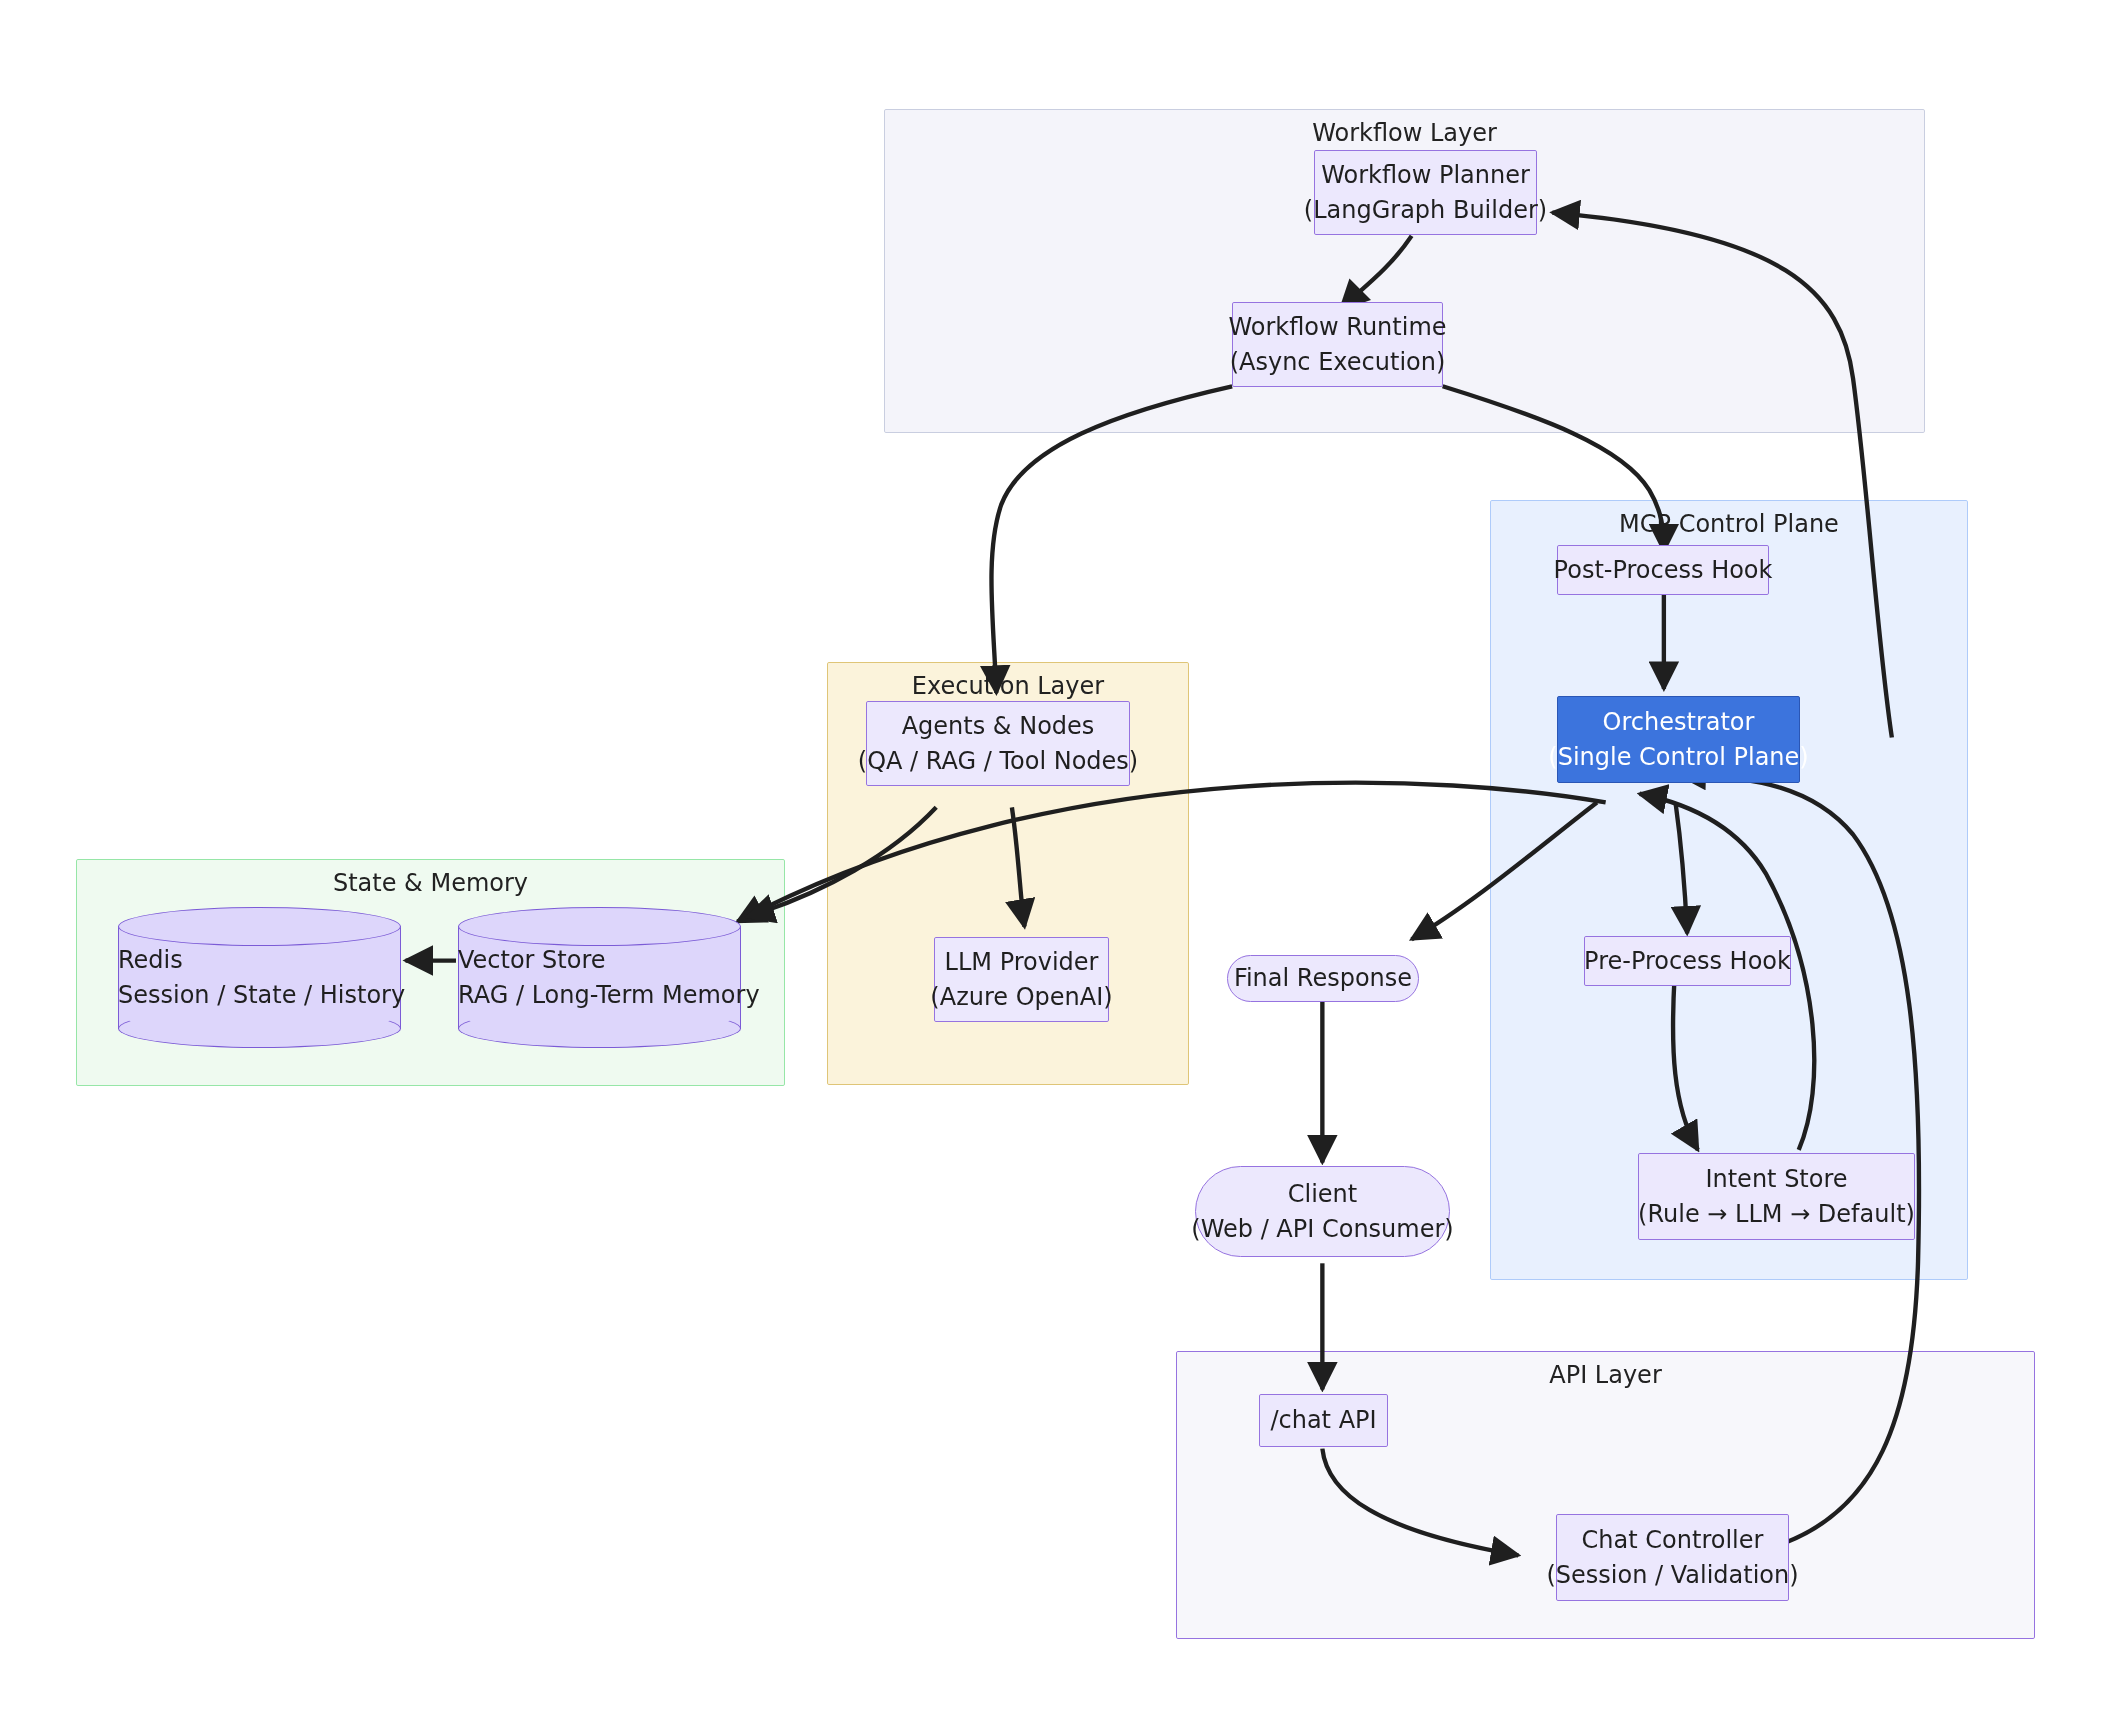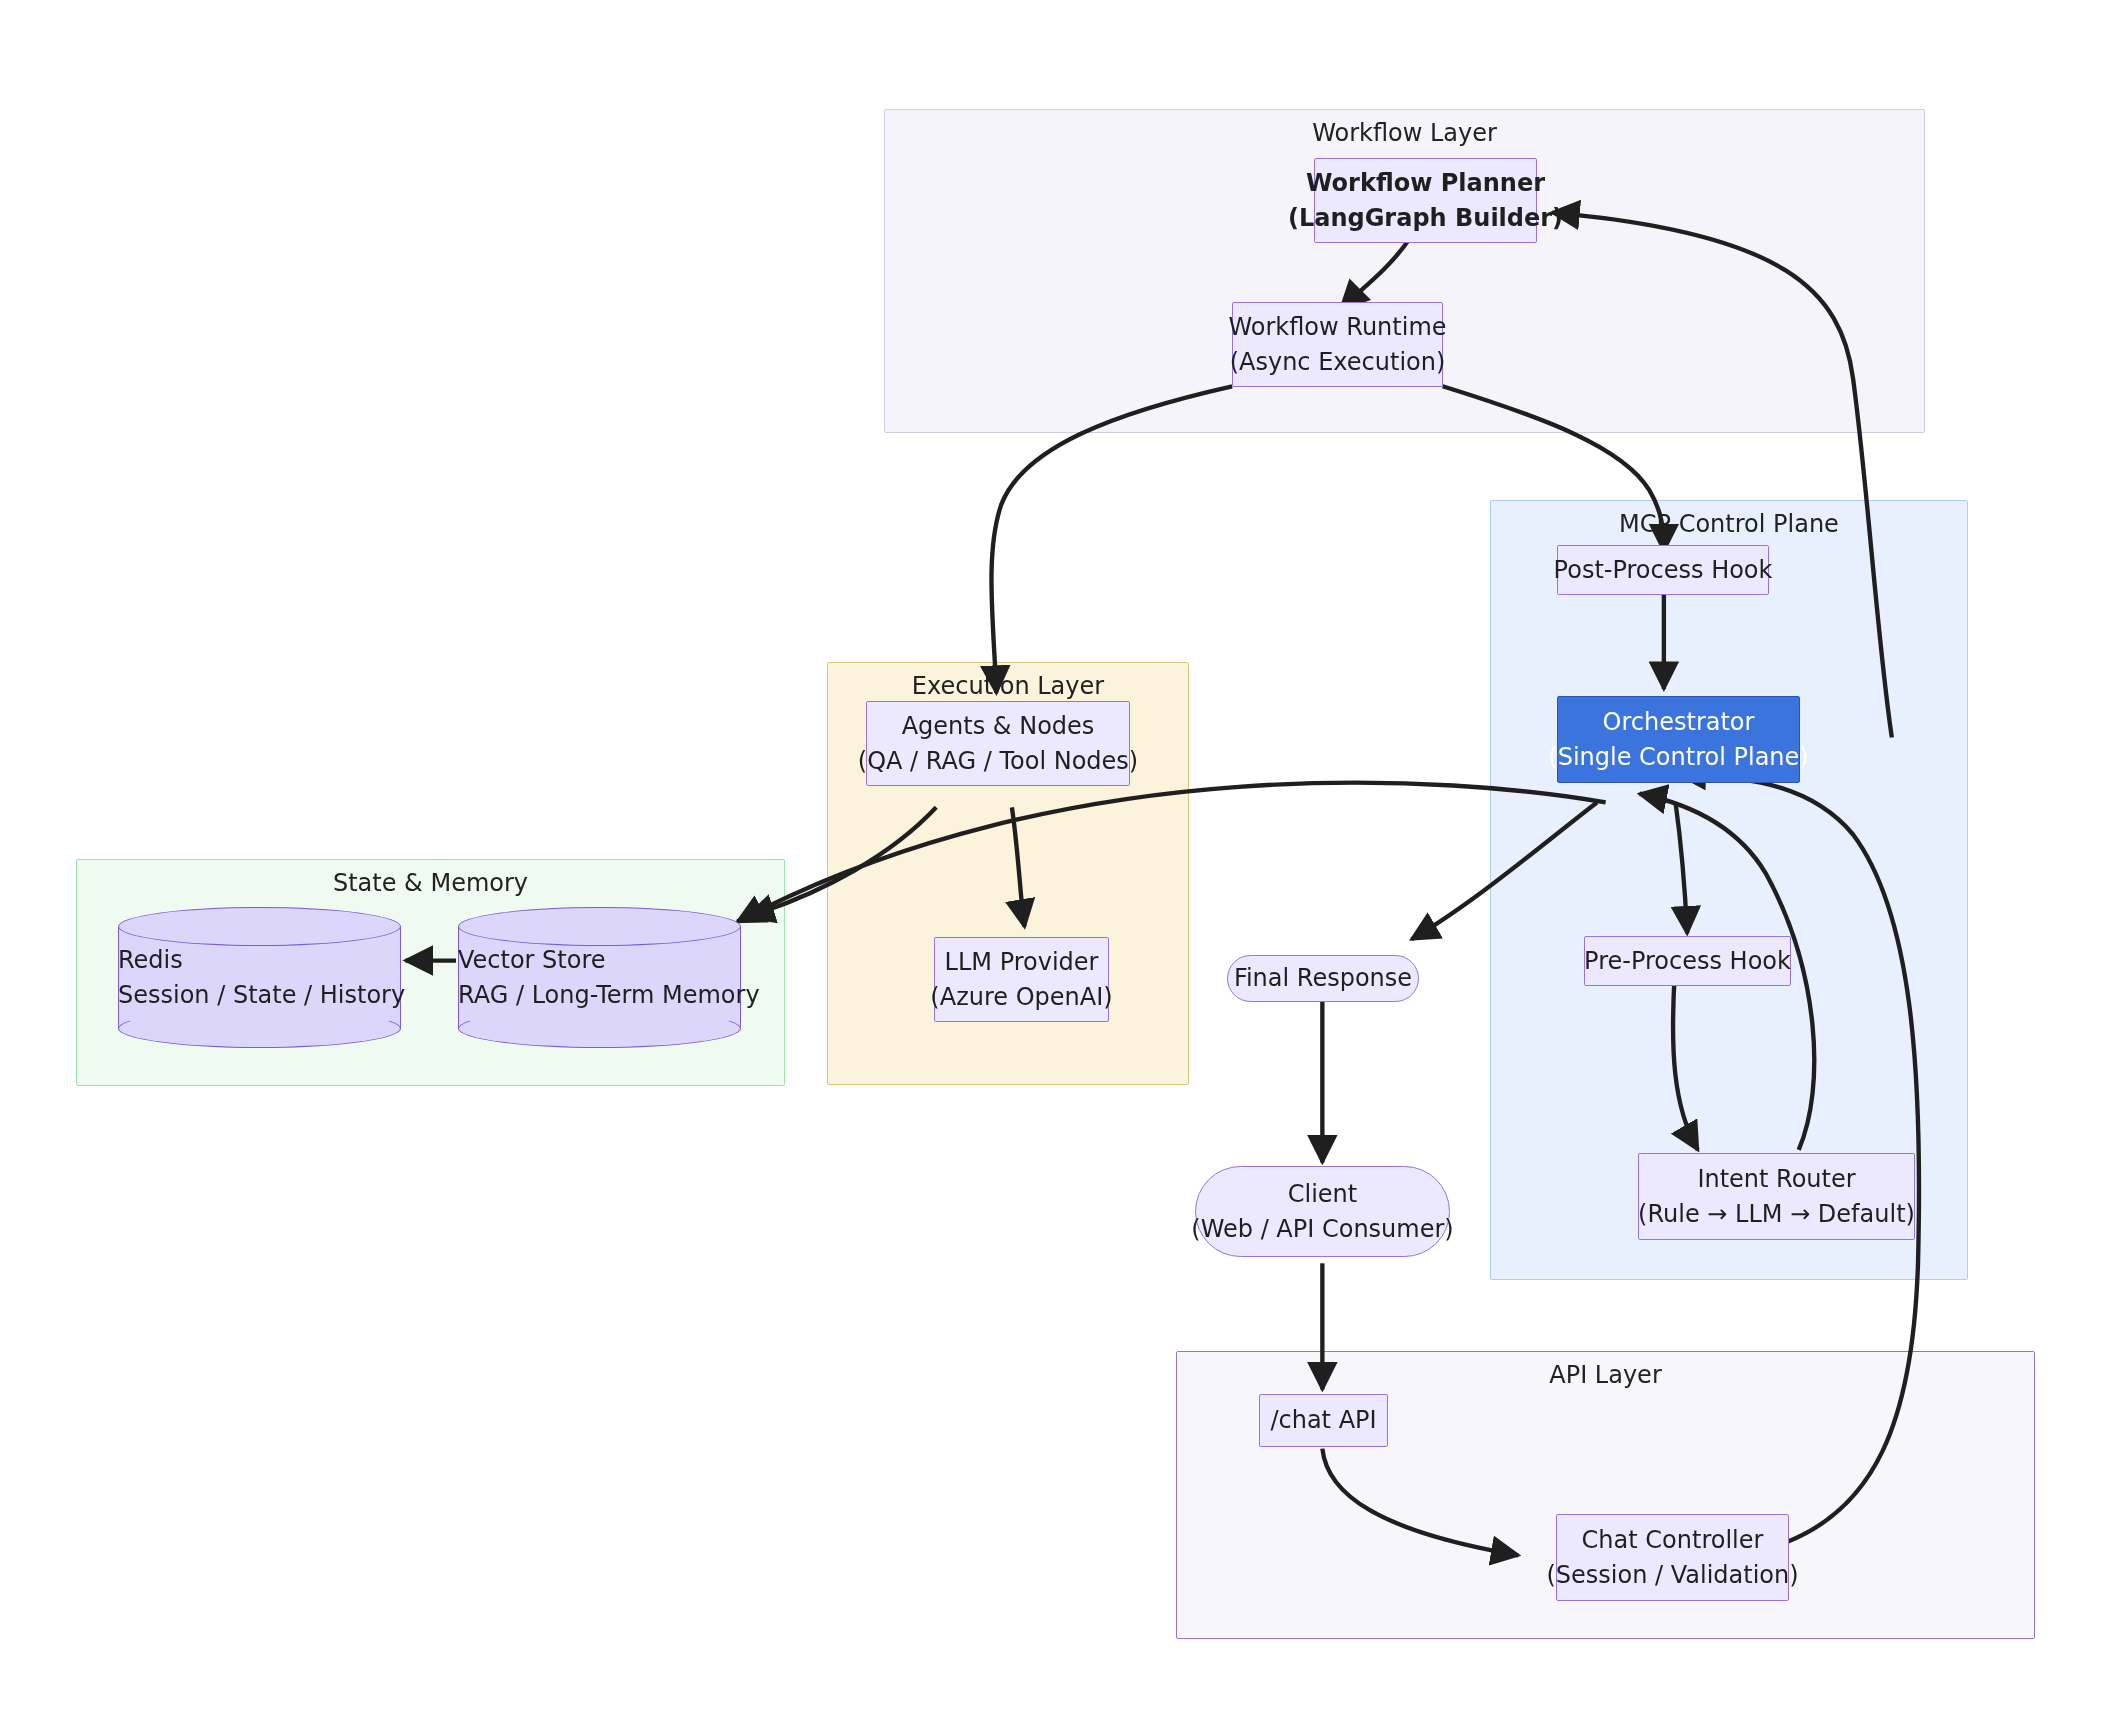--- a/index.html
+++ b/index.html
@@ -187,21 +187,21 @@
       <path d="M 1363 1302 L 1363 1432"></path>
 
       <path d="M 1363 1493 C 1368 1540 1420 1578 1565 1603"></path>
 
       <path d="M 1840 1590 C 1930 1555 1972 1470 1977 1300 C 1982 1100 1970 940 1910 860 C 1870 812 1810 800 1730 798"></path>
 
       <path d="M 1950 760 C 1935 660 1925 500 1910 390 C 1898 300 1840 240 1600 219"></path>
     </g>
   </svg>
 
-  <div class="node" style="left:1314px; top:158px; width:223px; height:85px;font-weight:bold;">
+  <div class="node" style="left:1314px; top:150px; width:223px; height:85px;">
     <span>Workflow Planner</span>
     <span class="l2">(LangGraph Builder)</span>
   </div>
 
   <div class="node" style="left:1232px; top:302px; width:211px; height:85px;">
     <span>Workflow Runtime</span>
     <span class="l2">(Async Execution)</span>
   </div>
 
   <div class="node" style="left:1557px; top:545px; width:212px; height:50px;">
@@ -211,21 +211,21 @@
   <div class="node highlight" style="left:1557px; top:696px; width:243px; height:87px;justify-content:center;">
     <span>Orchestrator</span>
     <span class="l2">(Single Control Plane)</span>
   </div>
 
   <div class="node" style="left:1584px; top:936px; width:207px; height:50px;">
     <span>Pre-Process Hook</span>
   </div>
 
   <div class="node" style="left:1638px; top:1153px; width:277px; height:87px;">
-    <span>Intent Router</span>
+    <span>Intent Store</span>
     <span class="l2">(Rule → LLM → Default)</span>
   </div>
 
   <div class="node" style="left:934px; top:937px; width:175px; height:85px;">
     <span>LLM Provider</span>
     <span class="l2">(Azure OpenAI)</span>
   </div>
 
   <div class="node" style="left:866px; top:701px; width:264px; height:85px;">
     <span>Agents &amp; Nodes</span>

